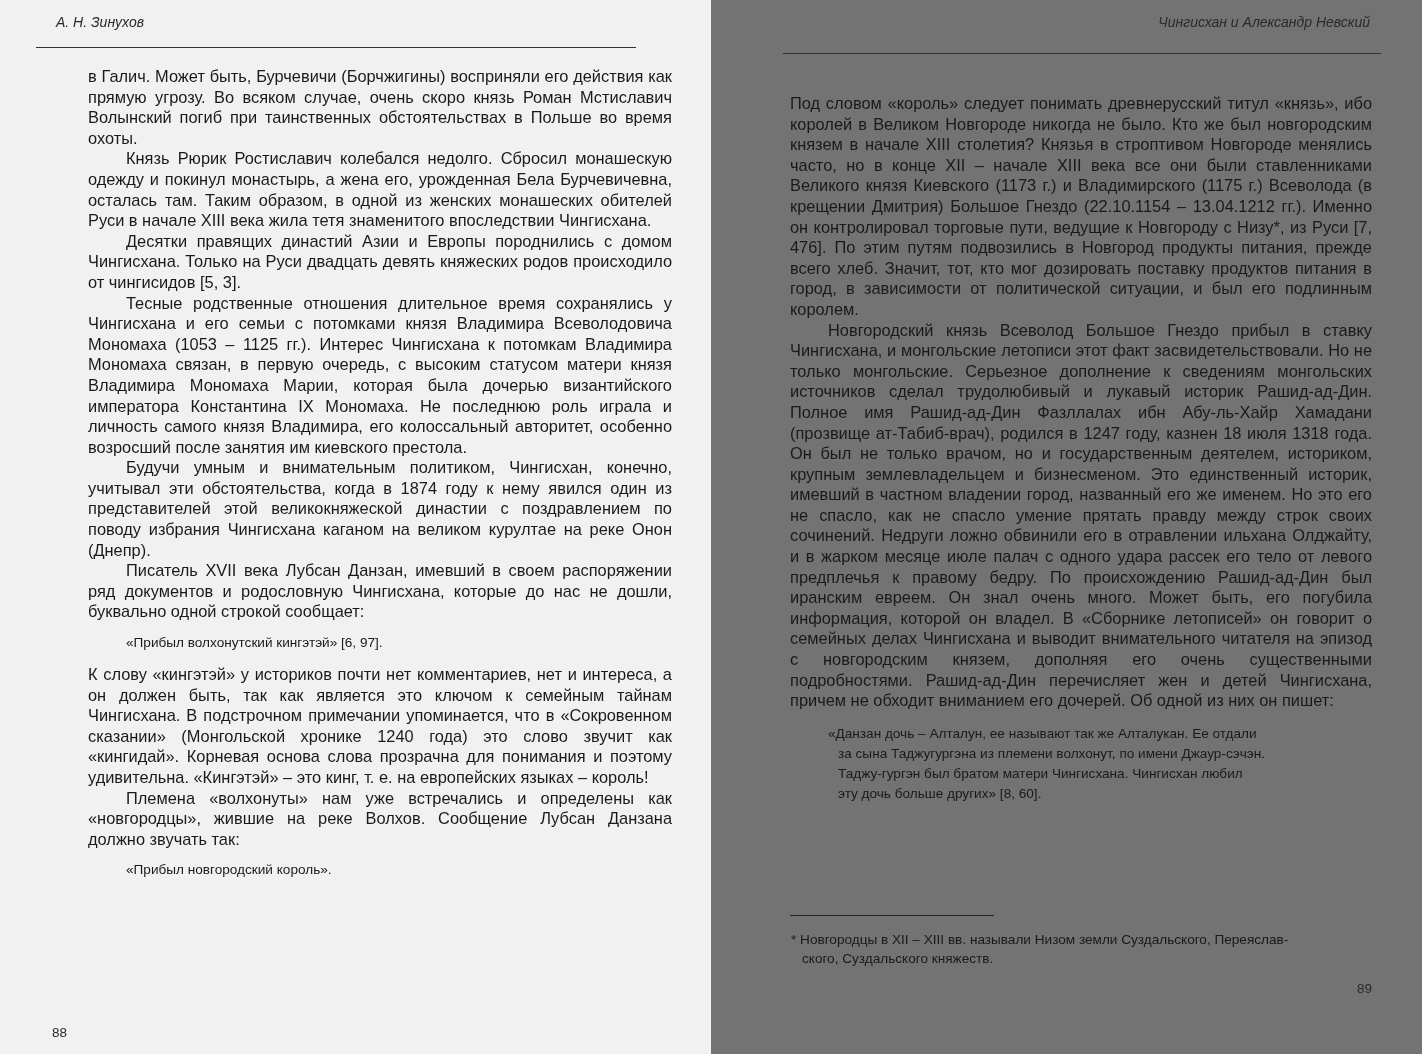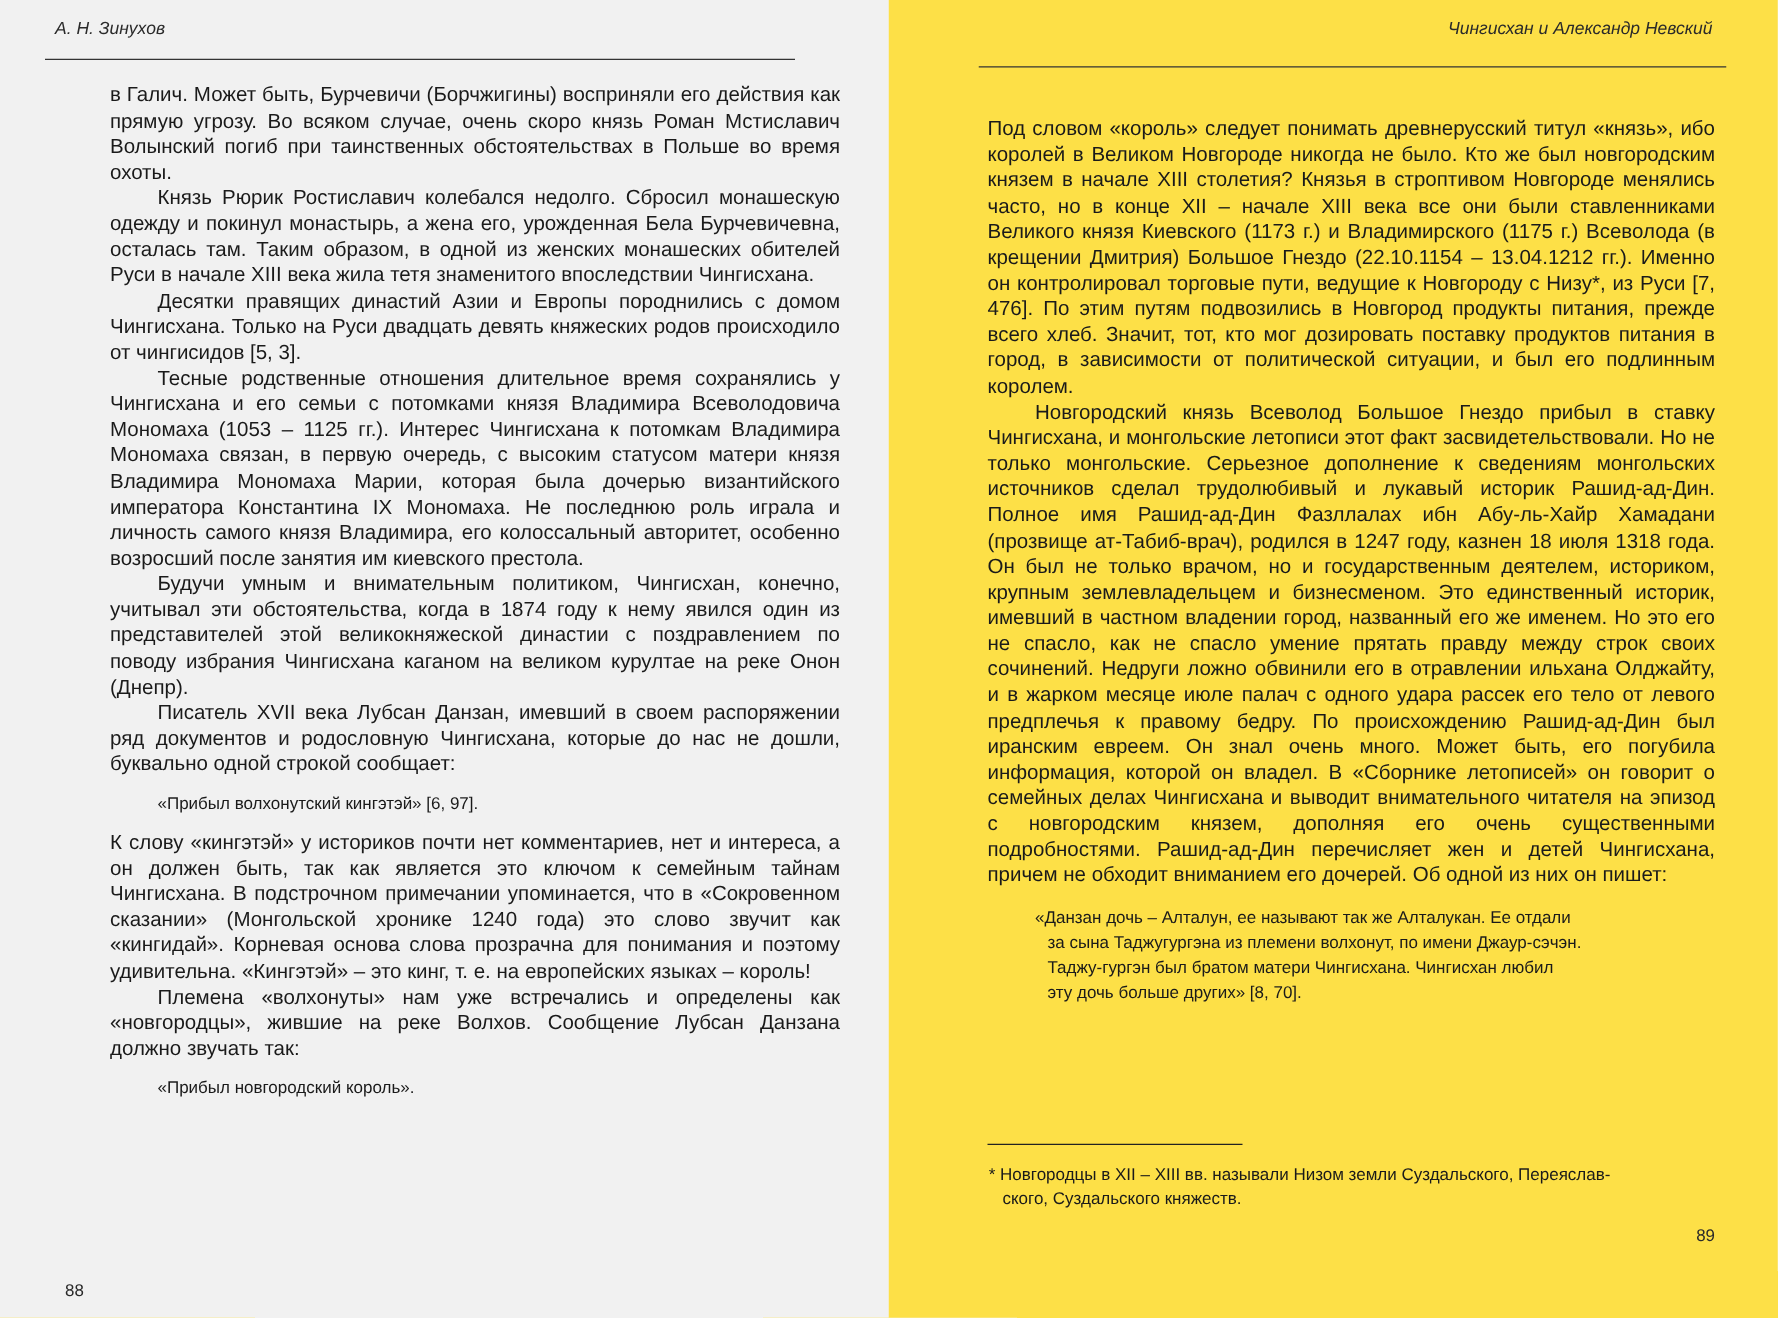--- a/index.html
+++ b/index.html
@@ -1,22 +1,22 @@
 <!DOCTYPE html>
 <html><head>
 <meta charset="utf-8">
 <style>
   html, body { margin:0; padding:0; }
   body { width:1422px; height:1054px; background:#f4f4f4; position:relative; overflow:hidden;
          font-family:"Liberation Sans", sans-serif; color:#1a1a1a; }
   .page { position:absolute; top:0; height:1054px; }
   .page.left { left:0; width:711px; background:#f1f1f1; }
-  .page.right { left:711px; width:711px; background:#fde047; }
+  .page.right { left:711px; width:711px; background:#737373; }
   .running-head { position:absolute; top:14px; font-style:italic; font-size:14px; color:#2a2a2a; }
-  .page.left .running-head { left:44px; }
+  .page.left .running-head { left:56px; }
   .page.right .running-head { right:52px; }
   .rule { position:absolute; height:0; border-top:1px solid #333; }
   .page.left .rule { left:36px; width:600px; top:47px; }
   .page.right .rule { left:72px; width:598px; top:53px; }
   .body-text { position:absolute; font-size:16.4px; line-height:20.6px; text-align:justify; }
   .page.left .body-text { left:52px; width:584px; top:66px;margin-left:36px; }
   .page.right .body-text { left:79px; width:582px; top:93px; }
   .body-text p { margin:0; }
   .body-text p.indent { text-indent:38px; }
   .quote { font-size:13.6px; line-height:20px; margin:11px 0 11px 38px !important; }
@@ -54,21 +54,21 @@
 <div class="page right">
   <div class="running-head">Чингисхан и Александр Невский</div>
   <div class="rule"></div>
   <div class="body-text">
     <p>Под словом «король» следует понимать древнерусский титул «князь», ибо королей в Великом Новгороде никогда не было. Кто же был новгородским князем в начале XIII столетия? Князья в строптивом Новгороде менялись часто, но в конце XII – начале XIII века все они были ставленниками Великого князя Киевского (1173 г.) и Владимирского (1175 г.) Всеволода (в крещении Дмитрия) Большое Гнездо (22.10.1154 – 13.04.1212 гг.). Именно он контролировал торговые пути, ведущие к Новгороду с Низу*, из Руси [7, 476]. По этим путям подвозились в Новгород продукты питания, прежде всего хлеб. Значит, тот, кто мог дозировать поставку продуктов питания в город, в зависимости от политической ситуации, и был его подлинным королем.</p>
     <p class="indent">Новгородский князь Всеволод Большое Гнездо прибыл в ставку Чингисхана, и монгольские летописи этот факт засвидетельствовали. Но не только монгольские. Серьезное дополнение к сведениям монгольских источников сделал трудолюбивый и лукавый историк Рашид-ад-Дин. Полное имя Рашид-ад-Дин Фазллалах ибн Абу-ль-Хайр Хамадани (прозвище ат-Табиб-врач), родился в 1247 году, казнен 18 июля 1318 года. Он был не только врачом, но и государственным деятелем, историком, крупным землевладельцем и бизнесменом. Это единственный историк, имевший в частном владении город, названный его же именем. Но это его не спасло, как не спасло умение прятать правду между строк своих сочинений. Недруги ложно обвинили его в отравлении ильхана Олджайту, и в жарком месяце июле палач с одного удара рассек его тело от левого предплечья к правому бедру. По происхождению Рашид-ад-Дин был иранским евреем. Он знал очень много. Может быть, его погубила информация, которой он владел. В «Сборнике летописей» он говорит о семейных делах Чингисхана и выводит внимательного читателя на эпизод с новгородским князем, дополняя его очень существенными подробностями. Рашид-ад-Дин перечисляет жен и детей Чингисхана, причем не обходит вниманием его дочерей. Об одной из них он пишет:</p>
     <p class="quote-right">
       <span>«Данзан дочь – Алталун, ее называют так же Алталукан. Ее отдали</span>
       <span class="cont">за сына Таджугургэна из племени волхонут, по имени Джаур-сэчэн.</span>
       <span class="cont">Таджу-гургэн был братом матери Чингисхана. Чингисхан любил</span>
-      <span class="cont">эту дочь больше других» [8, 70].</span>
+      <span class="cont">эту дочь больше других» [8, 60].</span>
     </p>
   </div>
   <div class="page-number">89</div>
 </div>
 
 <div class="footnote-rule"></div>
 <div class="footnote">
   <span>* Новгородцы в XII – XIII вв. называли Низом земли Суздальского, Переяслав-</span>
   <span class="cont">ского, Суздальского княжеств.</span>
 </div>

